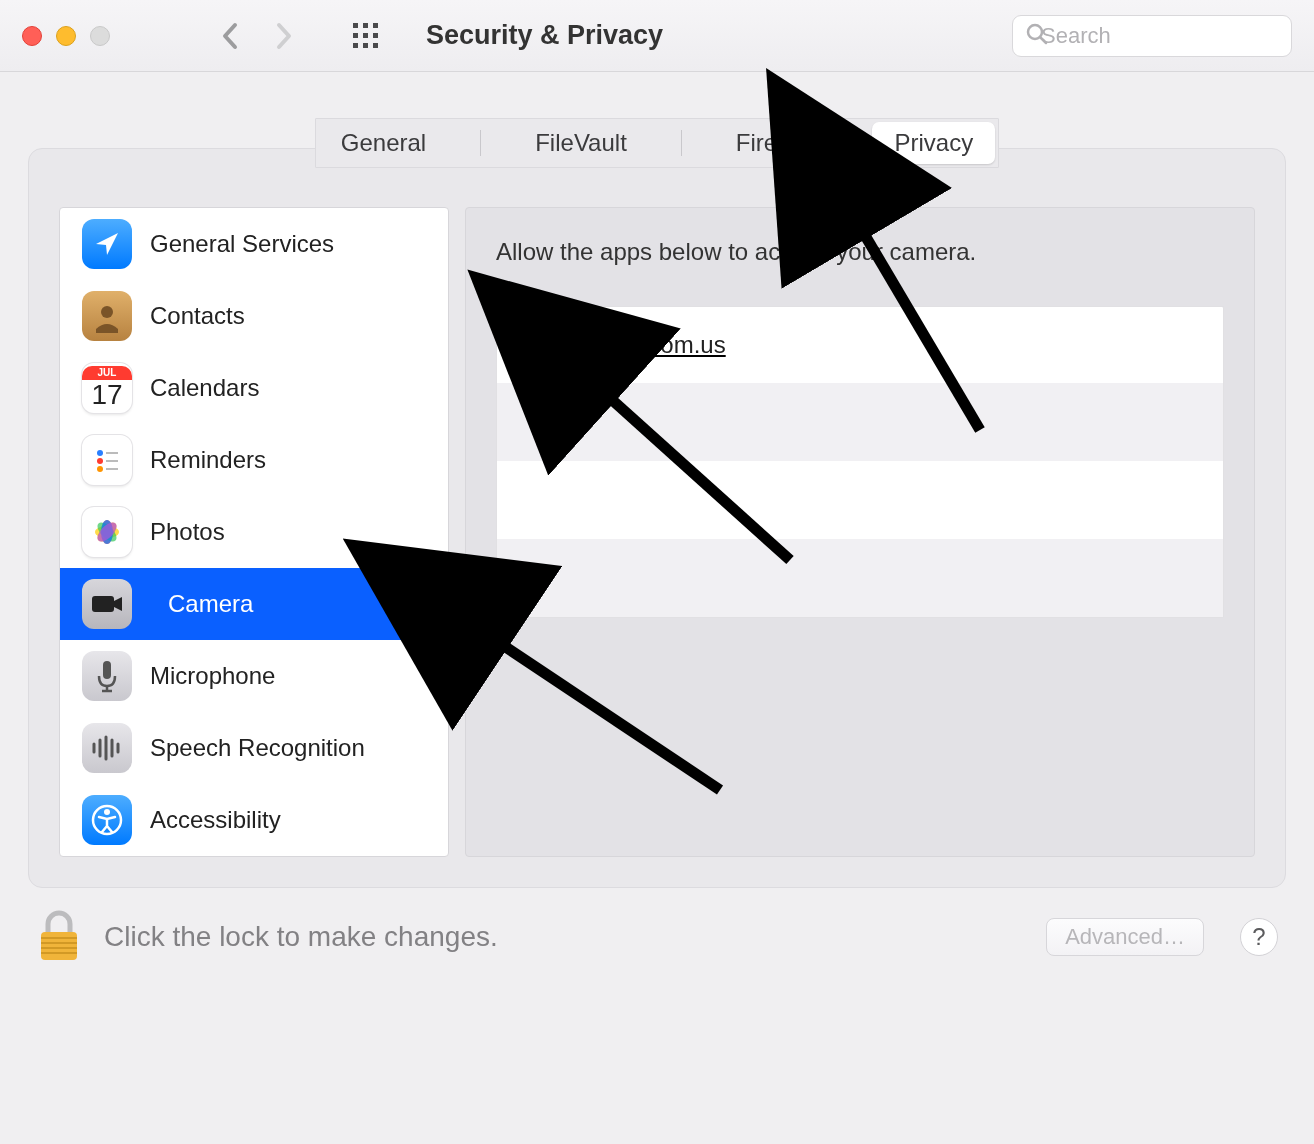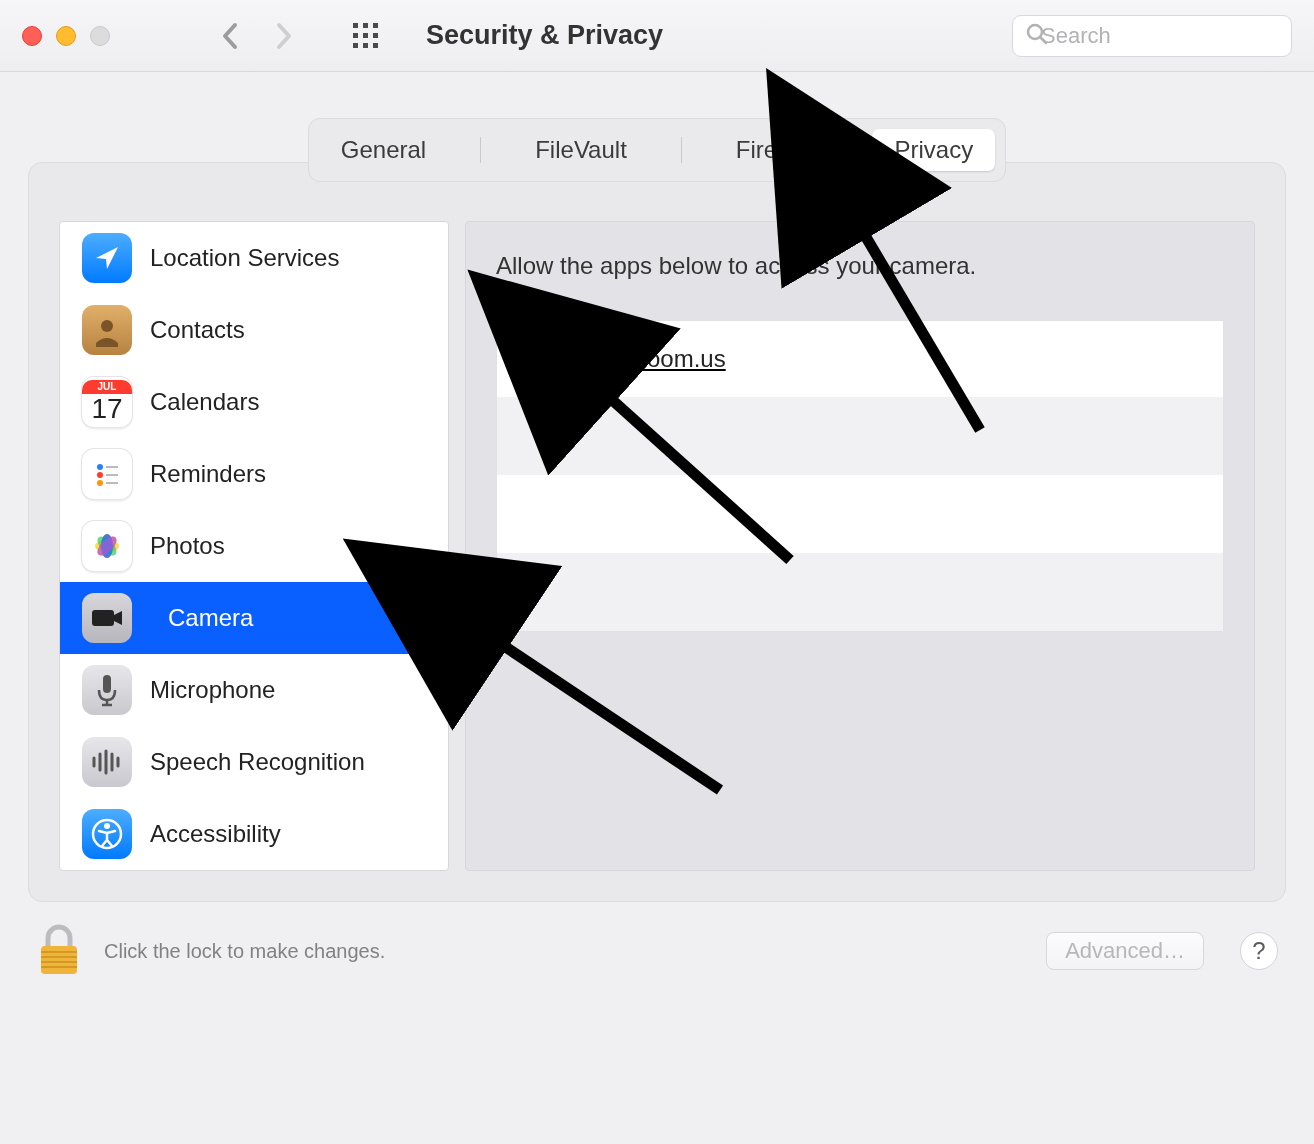--- a/index.html
+++ b/index.html
@@ -33,21 +33,21 @@
     .search-wrap { margin-left: auto; position: relative; }
     .search-input {
       width: 280px; height: 42px; border-radius: 9px; border: 1px solid #d9d8db;
       background: #fff; padding-left: 28px; font-size: 22px; color: #333;
     }
     .search-input::placeholder { color: #b2b1b4; }
     .search-ic { position: absolute; left: 14px; top: 50%; transform: translateY(-50%);}
     
     .tabs-row { display:flex; justify-content:center; padding-top: 46px; }
     .tabs {
-      display: flex; background: #eae9ec; border-radius: 12px; padding: 10px;
+      display: flex; background: #eae9ec; border-radius: 1px; padding: 3px;
       border: 1px solid #dbdade;
       gap: 32px;
     }
     .tab {
       padding: 7px 22px; font-size: 24px; color: #3b3b3d; border-radius: 7px;
       cursor: pointer;
     }
     .tab-sep { width:1px; background:#c9c8cc; margin: 8px 0;}
     .tab.active { background: #fff; box-shadow: 0 1px 2px rgba(0,0,0,0.15);}
     
@@ -97,21 +97,21 @@
       width: 48px; height: 48px; border-radius: 12px;
       background: linear-gradient(#5ea9ff,#2b7bff);
       display:flex; align-items:center; justify-content:center;
     }
     .app-name { font-size: 24px; color: #222; }
     
     .footer {
       display:flex; align-items:center; gap: 22px; padding: 22px 36px;
     }
     .lock-ic { width: 46px; height: 54px; }
-    .lock-text { font-size: 20px; color: #828184; }
+    .lock-text { font-size: 28px; color: #828184; }
     .adv-btn {
       margin-left: auto; height: 38px; padding: 0 18px; border-radius: 8px;
       border: 1px solid #d7d6da; background: linear-gradient(#fcfcfd,#f3f2f5);
       font-size: 22px; color: #b7b6b9;
     }
     .help-btn {
       width: 38px; height: 38px; border-radius: 50%; border: 1px solid #d3d2d6;
       background: #fff; display:flex; align-items:center; justify-content:center;
       font-size: 24px; color: #5b5b5d; margin-left: 14px;
     }
@@ -180,21 +180,21 @@
 <div class="panel-outer">
   <div class="panel-inner">
 
     <div class="sidebar">
       <div class="side-item">
         <div class="side-ic ic-loc">
           <svg width="30" height="30">
               <path d="M4 15 L26 4 L15 26 L14 16 Z" fill="#fff"></path>
             </svg>
         </div>
-        <span>Location Services</span>
+        <span>General Services</span>
       </div>
       <div class="side-item">
         <div class="side-ic ic-contacts">
           <svg width="34" height="34">
               <circle cx="17" cy="13" r="6" fill="#7a5428"></circle>
               <path d="M6 30 Q17 20 28 30 L28 34 L6 34 Z" fill="#7a5428"></path>
             </svg>
         </div>
         <span>Contacts</span>
       </div>

